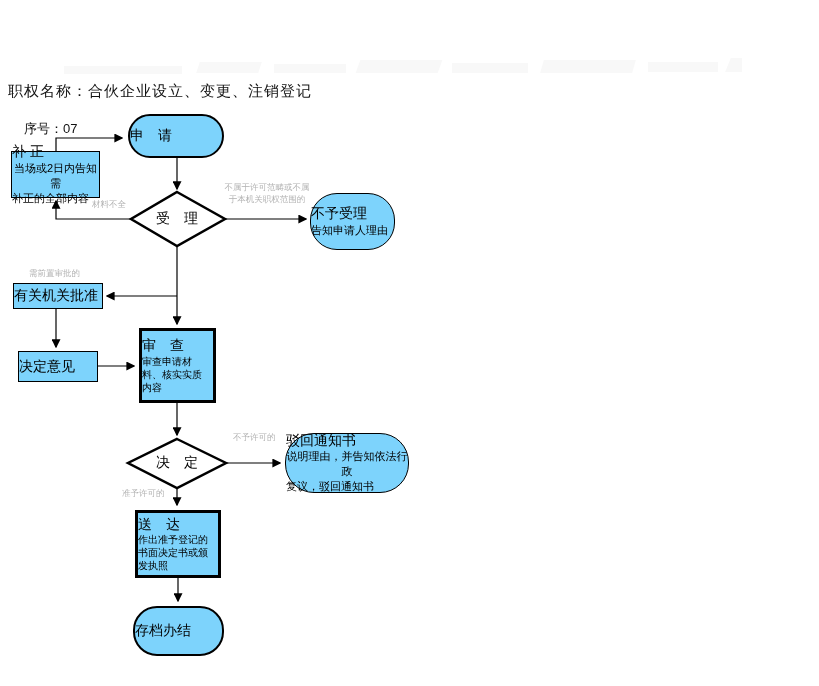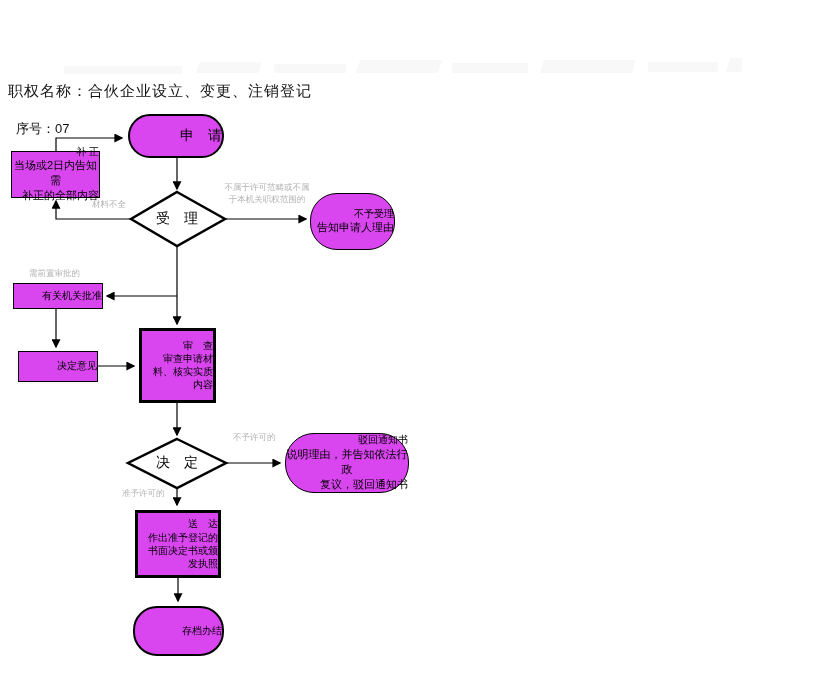--- a/index.html
+++ b/index.html
@@ -3,32 +3,32 @@
 <meta charset="utf-8">
 <style>
   html,body{margin:0;padding:0;background:#fff;}
   #canvas{
     position:relative;width:742px;height:686px;background:#ffffff;overflow:hidden;
     font-family:"Liberation Sans","DejaVu Sans",sans-serif;color:#000;
   }
   #wires{position:absolute;left:0;top:0;z-index:1;}
   .ghost{position:absolute;background:#f8f8f8;z-index:0;}
   .page-title{position:absolute;left:8px;top:82px;font-size:15px;letter-spacing:1px;color:#111;z-index:2;}
-  .serial{position:absolute;left:16px;top:120px;font-size:13px;color:#111;z-index:2;}
-  .node{position:absolute;box-sizing:border-box;background:#d946ef;display:flex;
-        flex-direction:column;align-items:flex-end;justify-content:center;
+  .serial{position:absolute;left:24px;top:120px;font-size:13px;color:#111;z-index:2;}
+  .node{position:absolute;box-sizing:border-box;background:#7dd3fc;display:flex;
+        flex-direction:column;align-items:flex-start;justify-content:center;
         text-align:center;z-index:2;line-height:1.25;}
   .box{border:1px solid #000;}
   .box-thick{border:3px solid #000;}
   .stadium{border:2px solid #000;border-radius:24px;}
   .stadium-thin{border:1.5px solid #000;border-radius:27px;}
   .dlabel{position:absolute;display:flex;align-items:center;justify-content:center;
           text-align:left;z-index:3;background:transparent;}
   .t-lg{font-size:14px;}
-  .t-md{font-size:10px;}
+  .t-md{font-size:14px;}
   .t-sm{font-size:10px;line-height:1.3;}
   .t-xs{font-size:11px;line-height:1.35;}
   .glabel{position:absolute;color:#b2b2b2;font-size:8.5px;line-height:1.4;z-index:2;white-space:nowrap;}
   .glabel.center{text-align:center;white-space:normal;}
 </style>
 </head>
 <body>
 
 <div id="canvas">
 

